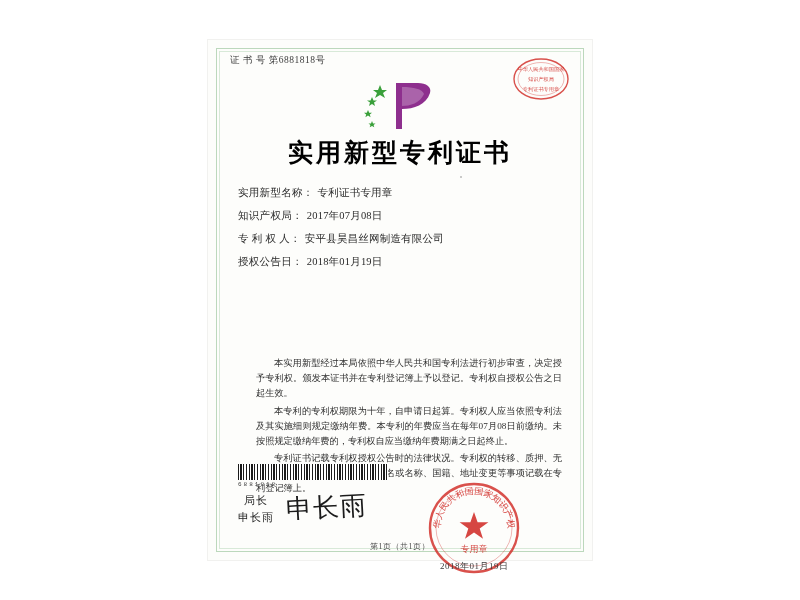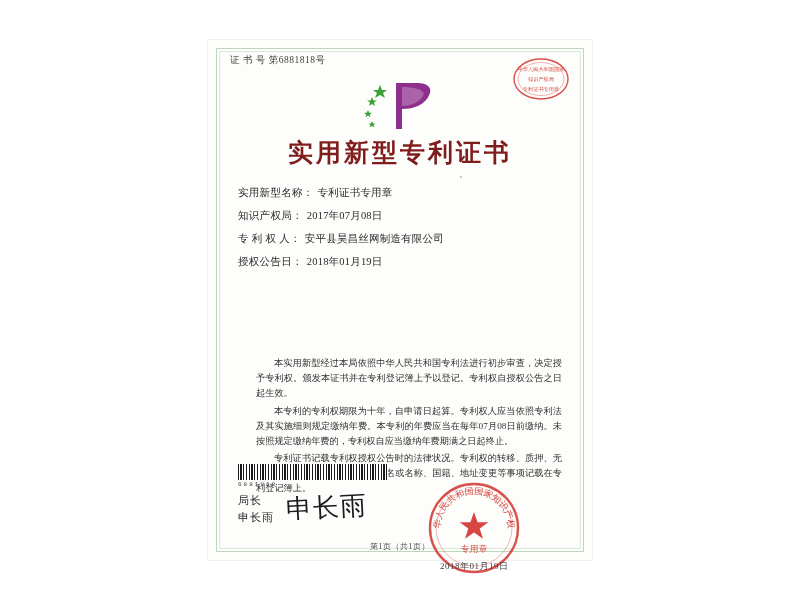--- a/index.html
+++ b/index.html
@@ -90,21 +90,21 @@
   
   .title {
     position: absolute;
     left: 0;
     right: 0;
     top: 96px;
     text-align: center;
     font-size: 25px;
     font-weight: bold;
     letter-spacing: 3px;
-    color: #7f1d1d;
+    color: #000000;
     font-family: Liberation Serif, serif;
   }
 
   
   .fields {
     position: absolute;
     left: 30px;
     top: 146px;
     right: 30px;
   }
@@ -181,20 +181,21 @@
 
   
   .director {
     position: absolute;
     left: 30px;
     top: 452px;
     font-size: 11px;
     line-height: 1.5;
     color: #232323;
     letter-spacing: 1px;
+    text-align: center;
   }
 
   
   .signature {
     position: absolute;
     left: 78px;
     top: 450px;
     font-size: 26px;
     color: #1b1b1b;
     font-family: "DejaVu Serif", serif;

